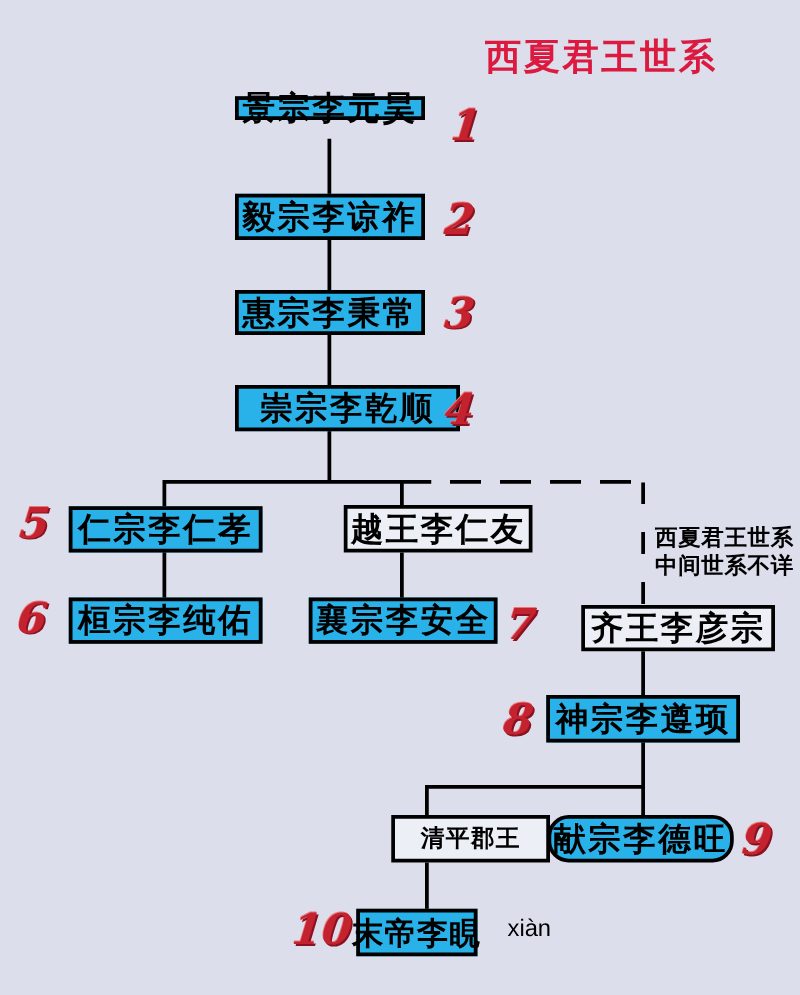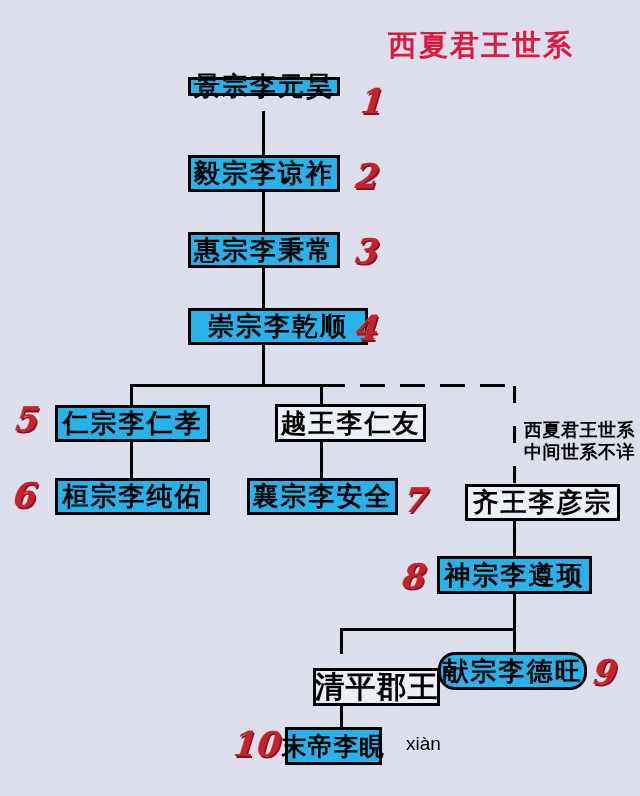--- a/index.html
+++ b/index.html
@@ -28,21 +28,21 @@
   .b-jingzong {left:188px;top:77px; width:152px;height:19px;}
   .b-yizong   {left:188px;top:155px;width:152px;height:37px;}
   .b-huizong  {left:188px;top:232px;width:152px;height:36px;}
   .b-chongzong{left:188px;top:308px;width:180px;height:37px;}
   .b-renzong  {left:55px; top:405px;width:155px;height:37px;}
   .b-yuewang  {left:247px;top:404px;width:151px;height:38px;}
   .b-huanzong {left:55px; top:478px;width:155px;height:37px;font-family:Liberation Mono, monospace;}
   .b-xiangzong{left:247px;top:478px;width:151px;height:37px;}
   .b-qiwang   {left:437px;top:484px;width:155px;height:37px;}
   .b-shenzong {left:437px;top:556px;width:155px;height:38px;}
-  .b-qingping {left:285px;top:668px;width:127px;height:38px;font-size:30px;letter-spacing:1px;}
+  .b-qingping {left:285px;top:652px;width:127px;height:38px;font-size:19px;letter-spacing:1px;}
   .b-xianzong {left:438px;top:652px;width:149px;height:38px;border-radius:17px;}
   .b-modi     {left:285px;top:727px;width:97px;height:38px;font-size:25px;letter-spacing:1px;}
   
   .ln{position:absolute;background:var(--line);}
   .v1 {left:262px;top:111px;width:3px;height:46px;}
   .v2 {left:262px;top:190px;width:3px;height:44px;}
   .v3 {left:262px;top:266px;width:3px;height:44px;}
   .v4 {left:262px;top:343px;width:3px;height:43px;}
   .h1 {left:131px;top:384px;width:214px;height:3px;}
   .v5 {left:130px;top:384px;width:3px;height:23px;}

